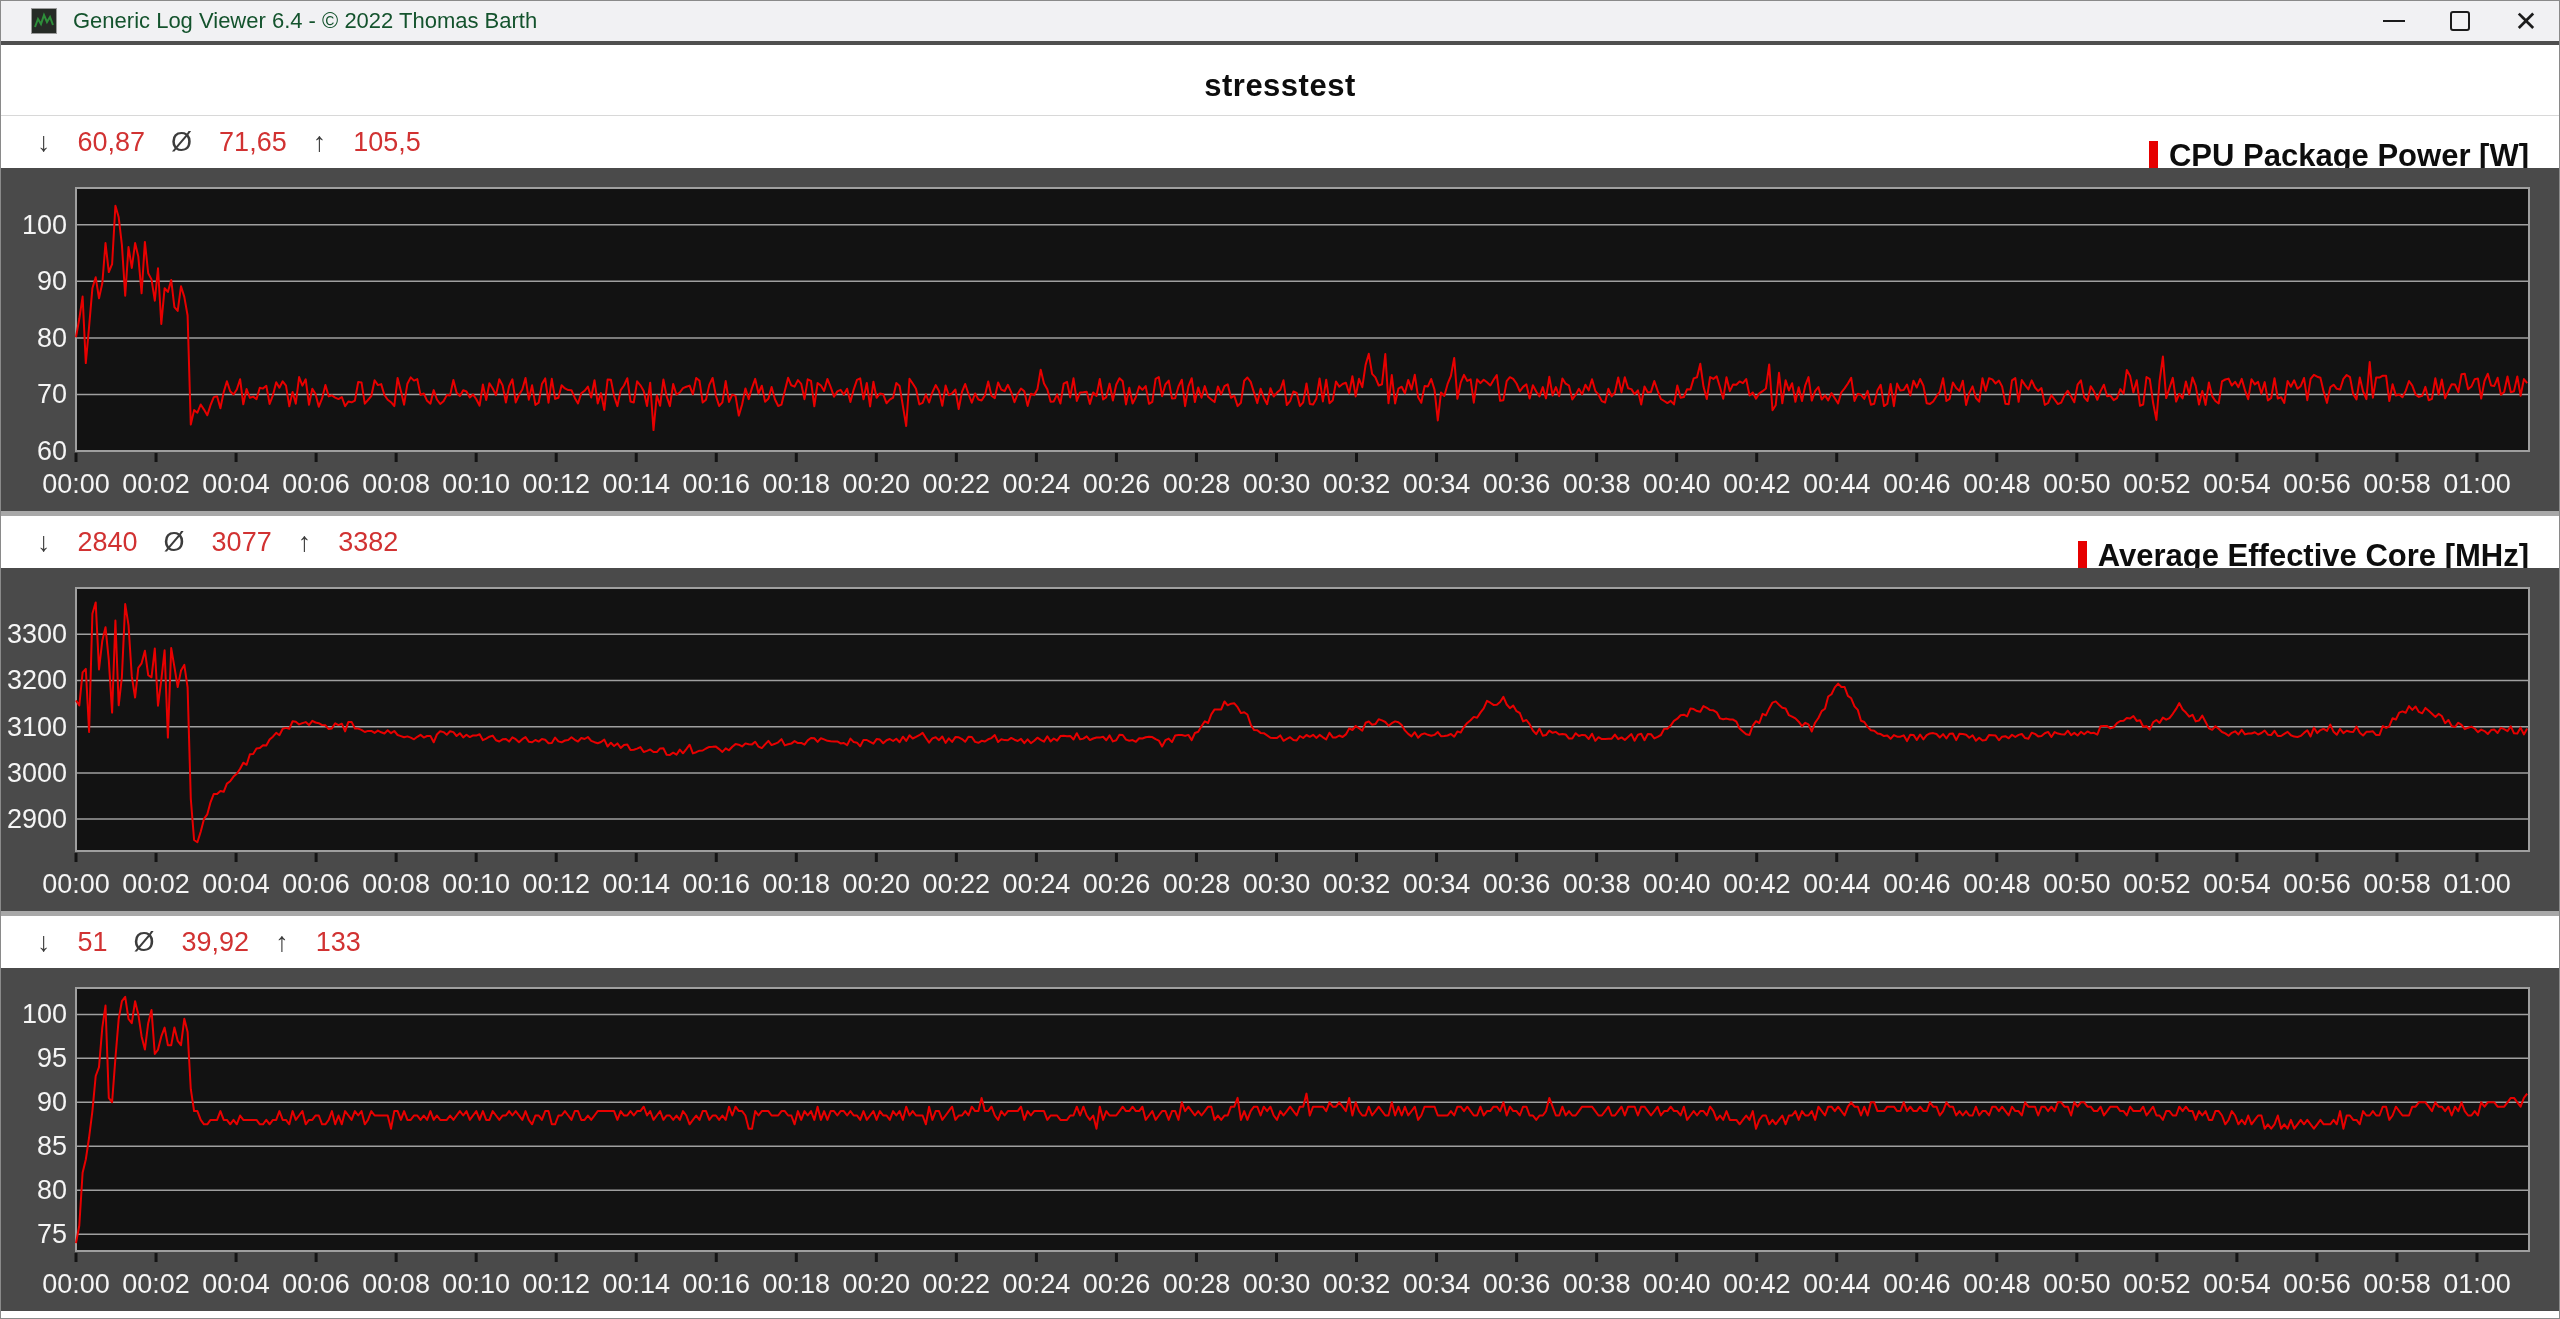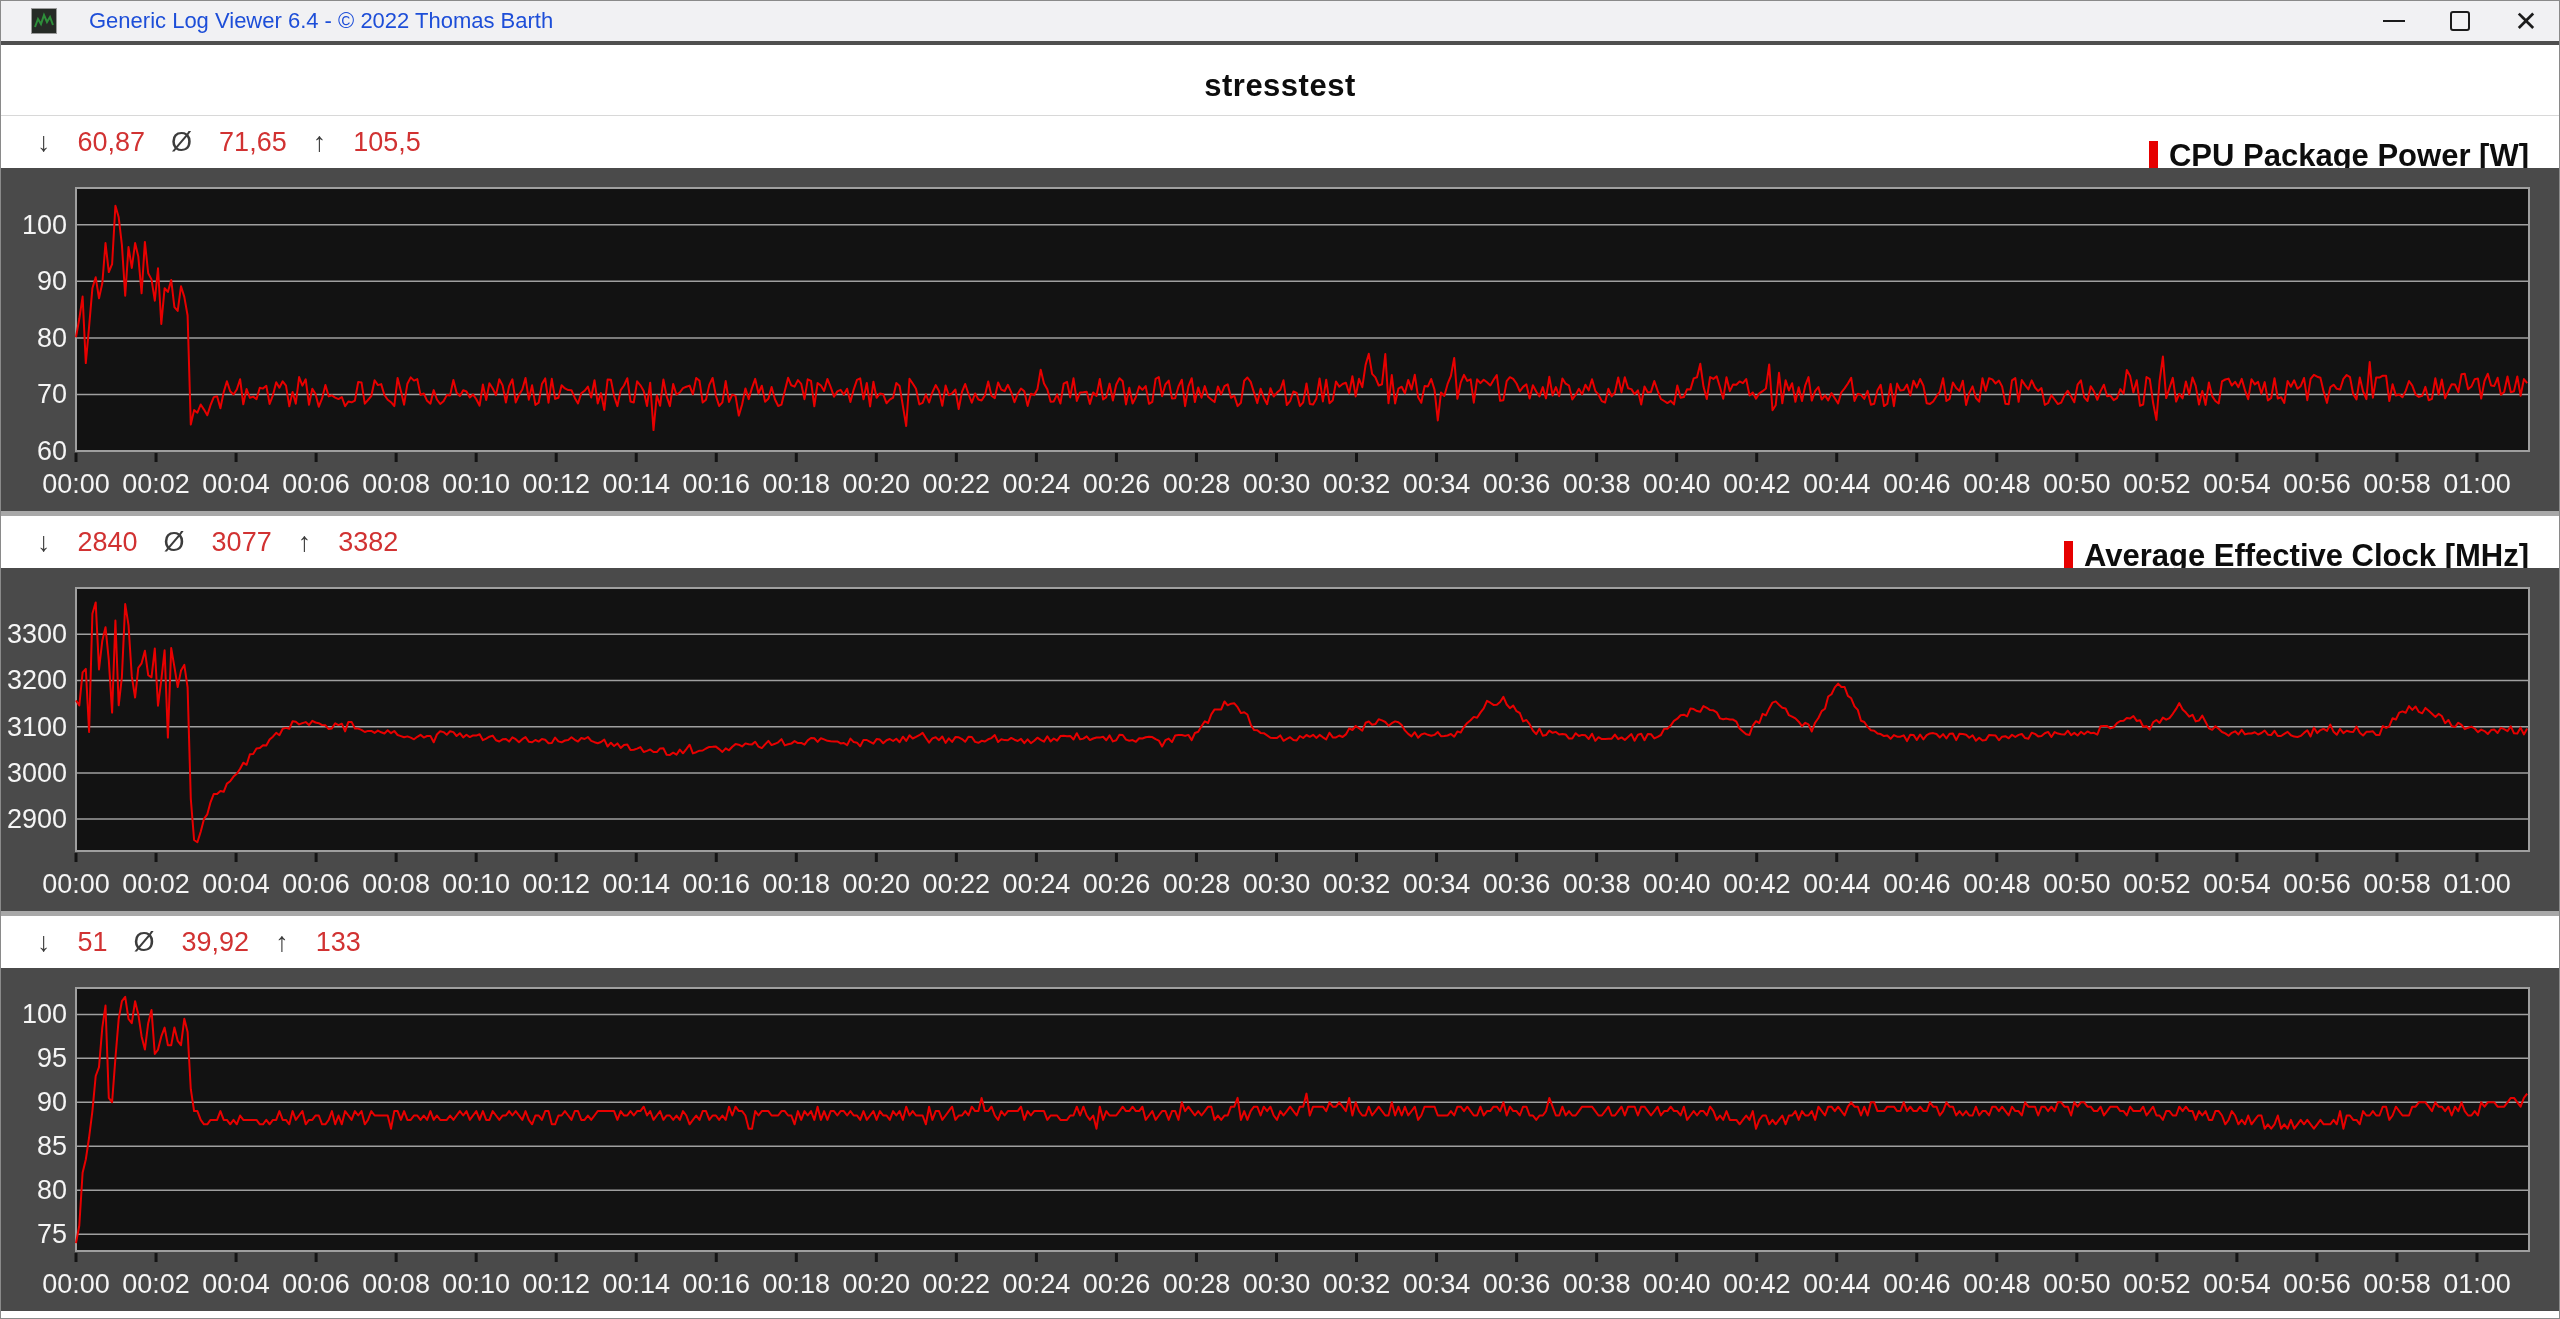--- a/index.html
+++ b/index.html
@@ -3,21 +3,21 @@
 <meta charset="utf-8">
 <style>
   * { box-sizing: border-box; margin: 0; padding: 0; }
   html,body { width: 2560px; height: 1319px; overflow: hidden; }
   body { font-family: "Liberation Sans", sans-serif; background: #ffffff; }
   .window { width: 2560px; height: 1319px; border: 1px solid #8a8a8a; background:#fff; }
 
   
   .titlebar { height: 44px; background: #f1f1f3; display: flex; align-items: center; border-bottom: 4px solid #4f4f4f; }
   .app-icon { width: 26px; height: 26px; margin-left: 30px; background: #262b26; border: 1px solid #9a9a9a; display:flex; align-items:center; justify-content:center; }
-  .titlebar-title { margin-left: 32px; font-size: 22px; color: #1d4ed8; }
+  .titlebar-title { margin-left: 16px; font-size: 22px; color: #14532d; }
   .titlebar-spacer { flex: 1; }
   .tb-btn { width: 66px; height: 44px; display:flex; align-items:center; justify-content:center; font-size: 24px; color:#1b1b1b; cursor: default; }
   .tb-btn.min span { display:block; width:22px; height:2px; background:#1b1b1b; }
   .tb-btn.max span { display:block; width:20px; height:20px; border:2px solid #1b1b1b; border-radius:3px; }
   .tb-btn.close { font-size:28px; }
 
   
   .page-header { height: 71px; border-bottom: 1px solid #d8d8d8; display:flex; align-items:center; justify-content:center; }
   .page-title { font-size: 31px; font-weight: bold; color: #0d0d0d; letter-spacing: 0.5px; margin-top: 12px; }
 
@@ -171,21 +171,21 @@
         <span class="sym">Ø</span>
         <span class="val">3077</span>
       </div>
       <div class="stat">
         <span class="sym">↑</span>
         <span class="val">3382</span>
       </div>
     </div>
     <div class="legend">
       <span class="legend-bar"></span>
-      <span class="legend-label">Average Effective Clock [MHz]</span>
+      <span class="legend-label">Average Effective Core [MHz]</span>
     </div>
   </div>
   <div class="panel">
     <svg class="chart" width="2560" height="343">
         <rect x="75" y="20" width="2453" height="263" fill="#121212" stroke="#9f9f9f" stroke-width="2"></rect>
         <line x1="75" y1="251.1072056239016" x2="2528" y2="251.1072056239016" stroke="#9f9f9f" stroke-width="1.5"></line>
         <text x="66" y="251.1072056239016" text-anchor="end" dominant-baseline="central" fill="#f5f5f5" font-size="27">2900</text>
         <line x1="75" y1="204.88576449912128" x2="2528" y2="204.88576449912128" stroke="#9f9f9f" stroke-width="1.5"></line>
         <text x="66" y="204.88576449912128" text-anchor="end" dominant-baseline="central" fill="#f5f5f5" font-size="27">3000</text>
         <line x1="75" y1="158.66432337434094" x2="2528" y2="158.66432337434094" stroke="#9f9f9f" stroke-width="1.5"></line>

